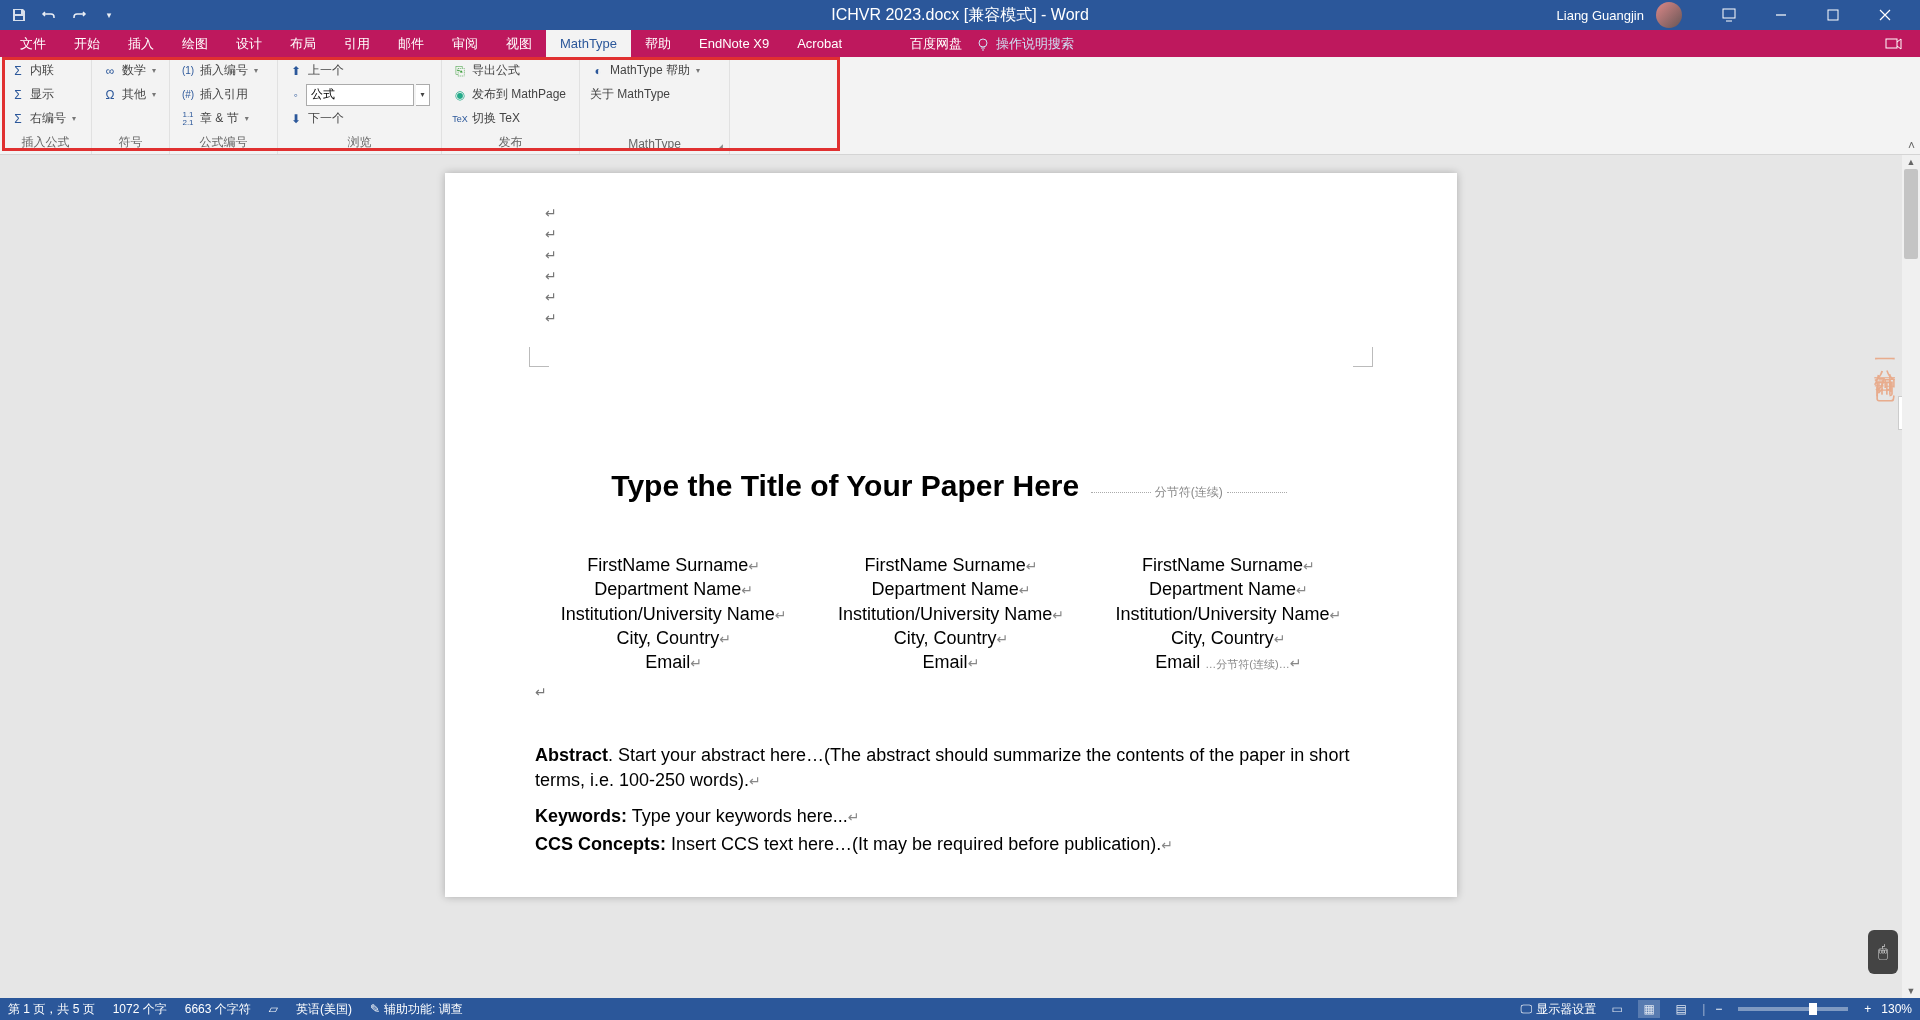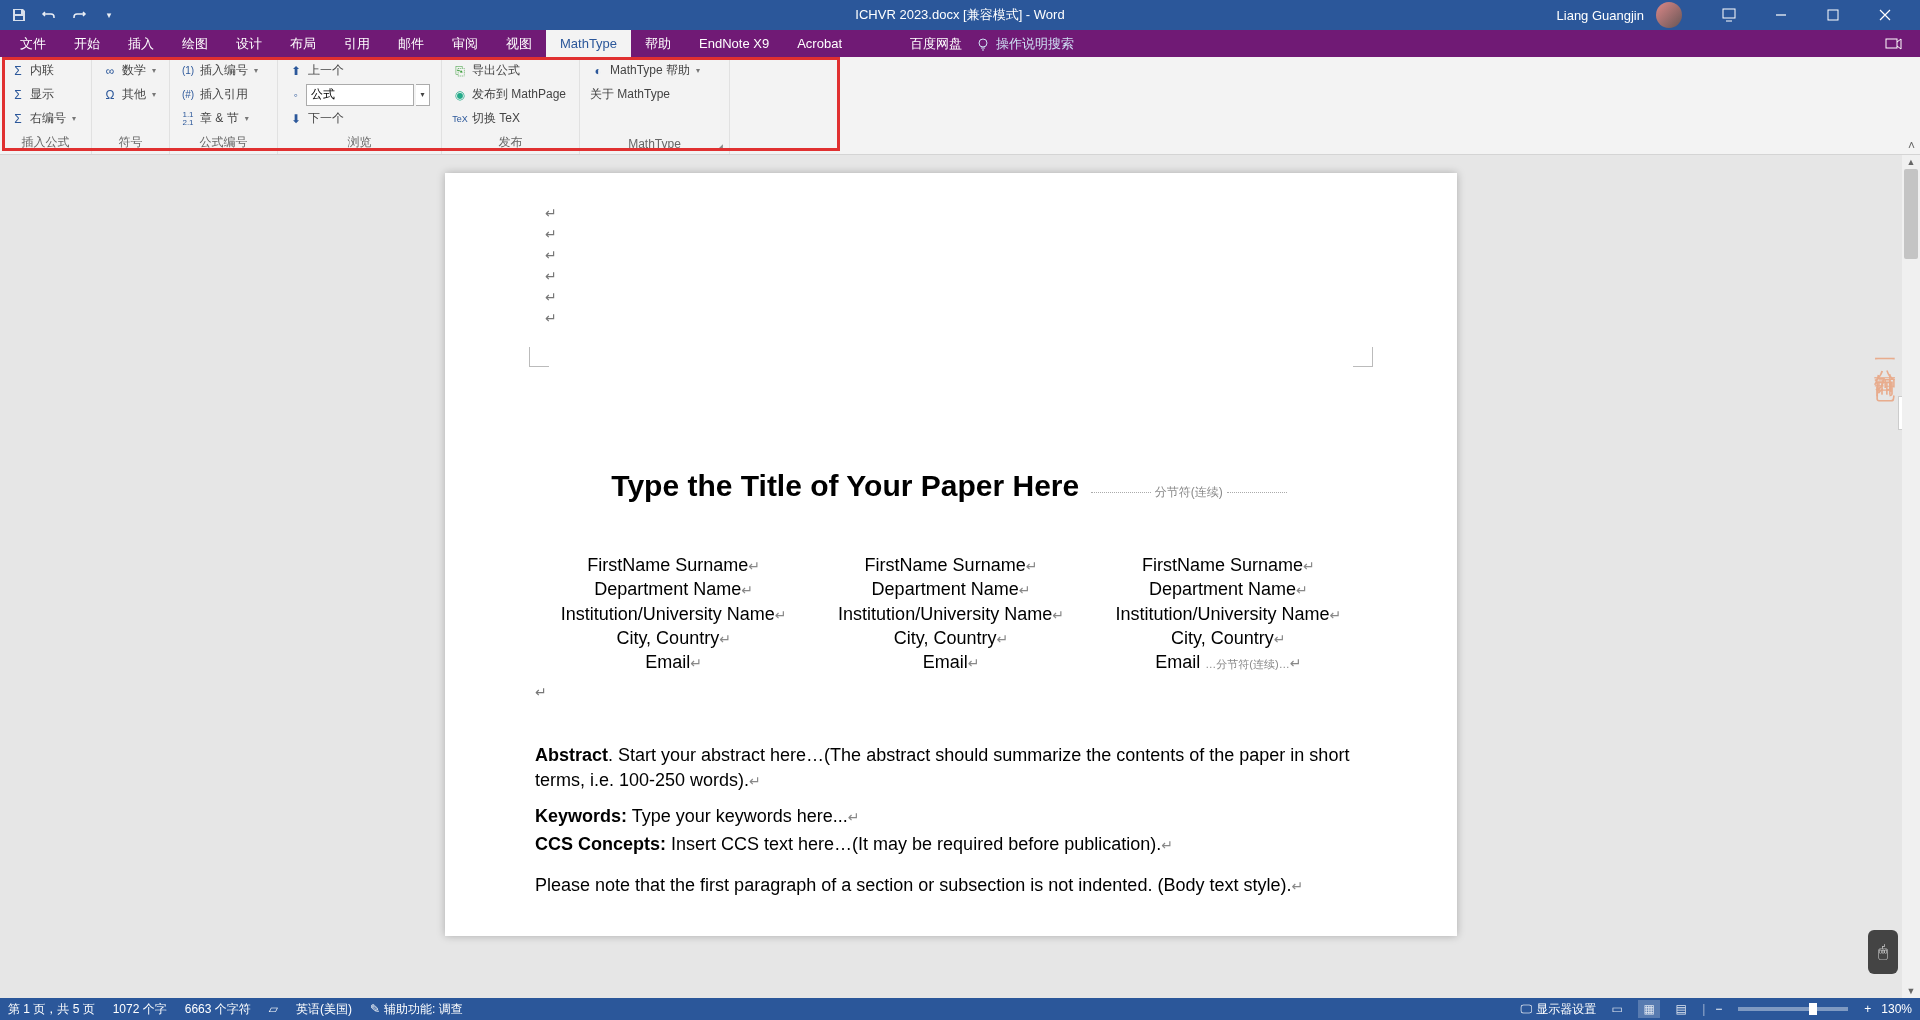--- a/index.html
+++ b/index.html
@@ -2,28 +2,28 @@
 <html><head>
 <meta charset="utf-8">
 <style>
 * { margin: 0; padding: 0; box-sizing: border-box; font-family: "Microsoft YaHei", "Segoe UI", sans-serif; }
 body { background: #e6e6e6; width: 1920px; height: 1020px; overflow: hidden; position: relative; }
 
 
 .titlebar { height: 30px; background: #2b579a; display: flex; align-items: center; color: #fff; font-size: 12px; }
 .titlebar .qat { display: flex; align-items: center; gap: 12px; padding: 0 10px; }
 .titlebar .qat-icon { width: 18px; height: 18px; display: flex; align-items: center; justify-content: center; opacity: 0.9; cursor: pointer; }
-.titlebar .doc-title { position: absolute; left: 50%; transform: translateX(-50%); font-size: 13px; }
+.titlebar .doc-title { position: absolute; left: 50%; transform: translateX(-50%); font-size: 16px; }
 .titlebar .right { margin-left: auto; display: flex; align-items: center; gap: 6px; padding-right: 12px; }
 .titlebar .user { font-size: 13px; margin-right: 6px; }
 .titlebar .avatar { width: 26px; height: 26px; border-radius: 50%; background: linear-gradient(135deg,#d88,#655); margin-right: 18px; }
 .titlebar .win-btn { width: 46px; height: 30px; display: flex; align-items: center; justify-content: center; cursor: pointer; font-size: 14px; }
 
 
-.menubar { height: 27px; background: #701a75; display: flex; align-items: stretch; padding-left: 6px; }
+.menubar { height: 27px; background: #be185d; display: flex; align-items: stretch; padding-left: 6px; }
 .menubar .tab { padding: 0 14px; display: flex; align-items: center; color: #fff; font-size: 13px; cursor: pointer; }
 .menubar .tab.active { background: #f3f3f3; color: #2b579a; }
 .menubar .spacer { width: 40px; }
 .menubar .tell-me { display: flex; align-items: center; color: #cfe0f4; font-size: 13px; gap: 6px; }
 .menubar .right-icons { margin-left: auto; padding-right: 18px; display:flex; align-items:center;}
 .bulb { width:14px; height:14px; display:inline-block; }
 
 
 .ribbon-wrap { position: relative; }
 .ribbon { height: 98px; background: #f3f3f3; border-bottom: 1px solid #d4d4d4; display: flex; }
@@ -41,21 +41,21 @@
 
 
 .doc-area { position: absolute; top: 155px; left: 0; right: 18px; bottom: 22px; background: #e6e6e6; overflow: hidden; }
 .page { position: absolute; left: 50%; transform: translateX(-50%); top: 18px; width: 1012px; background: #fff; box-shadow: 0 0 8px rgba(0,0,0,0.25); padding: 30px 90px 40px 90px; font-family: "Times New Roman", serif; color: #000; }
 .para-marks { color: #777; font-size: 14px; line-height: 1.5; }
 .page .mark-block { margin-left: 10px; }
 .page .title { font-size: 30px; font-weight: bold; text-align: center; margin-top: 140px; font-family:"Times New Roman",serif;}
 .page .title .sb { font-size:12px; font-weight:normal; color:#888; }
 .page .title .sb-line { display:inline-block; border-bottom:1px dotted #aaa; width:60px; vertical-align:middle; margin:0 4px;}
 .underline-red { text-decoration: underline wavy #d04040; text-decoration-skip-ink: none;}
-.authors { display:flex; justify-content:flex-end; margin-top:50px; font-size:18px; }
+.authors { display:flex; justify-content:space-between; margin-top:50px; font-size:18px; }
 .author-col { text-align:center; flex:1; line-height:1.35; }
 .author-col .sb2 { font-size:11px; color:#888;}
 .abs { margin-top:40px; font-size:18px; line-height:1.35; }
 .abs b { font-weight:bold; }
 .sect { margin-top:28px; font-size:20px; font-weight:bold;}
 .body-p { margin-top:18px; font-size:18px;}
 .cut { color:#666; }
 .pm { color:#888; font-size:14px;}
 
 
@@ -328,21 +328,20 @@
         <div><span>Department Name</span><span class="pm">↵</span></div>
         <div><span>Institution/University Name</span><span class="pm">↵</span></div>
         <div><span>City, Country</span><span class="pm">↵</span></div>
         <div><span>Email</span> <span class="sb2">…<span>分节符(连续)</span>…</span><span class="pm">↵</span></div>
       </div>
     </div>
     <div class="para-marks" style="margin-top:8px;">↵</div>
     <div class="abs"><b>Abstract</b><span>. Start your abstract here…(The abstract should summarize the contents of the paper in short terms, i.e. 100-250 words).</span><span class="pm">↵</span></div>
     <div class="abs" style="margin-top:12px;"><b>Keywords:</b><span> Type your keywords here...</span><span class="pm">↵</span></div>
     <div class="abs" style="margin-top:4px;"><b>CCS Concepts:</b><span> Insert CCS text here…(It may be required before publication).</span><span class="pm">↵</span></div>
-    <div class="body-p"><span>Please note that the first paragraph of a section or subsection is not indented. (Body text style).</span><span class="pm">↵</span></div>
   </div>
 </div>
 
 <div class="wm">一分钟而已</div>
 <div class="bookmark-tab">◥</div>
 <div class="float-btn">🖱</div>
 
 <div class="vscroll">
   <div class="arr up">▲</div>
   <div class="thumb"></div>

